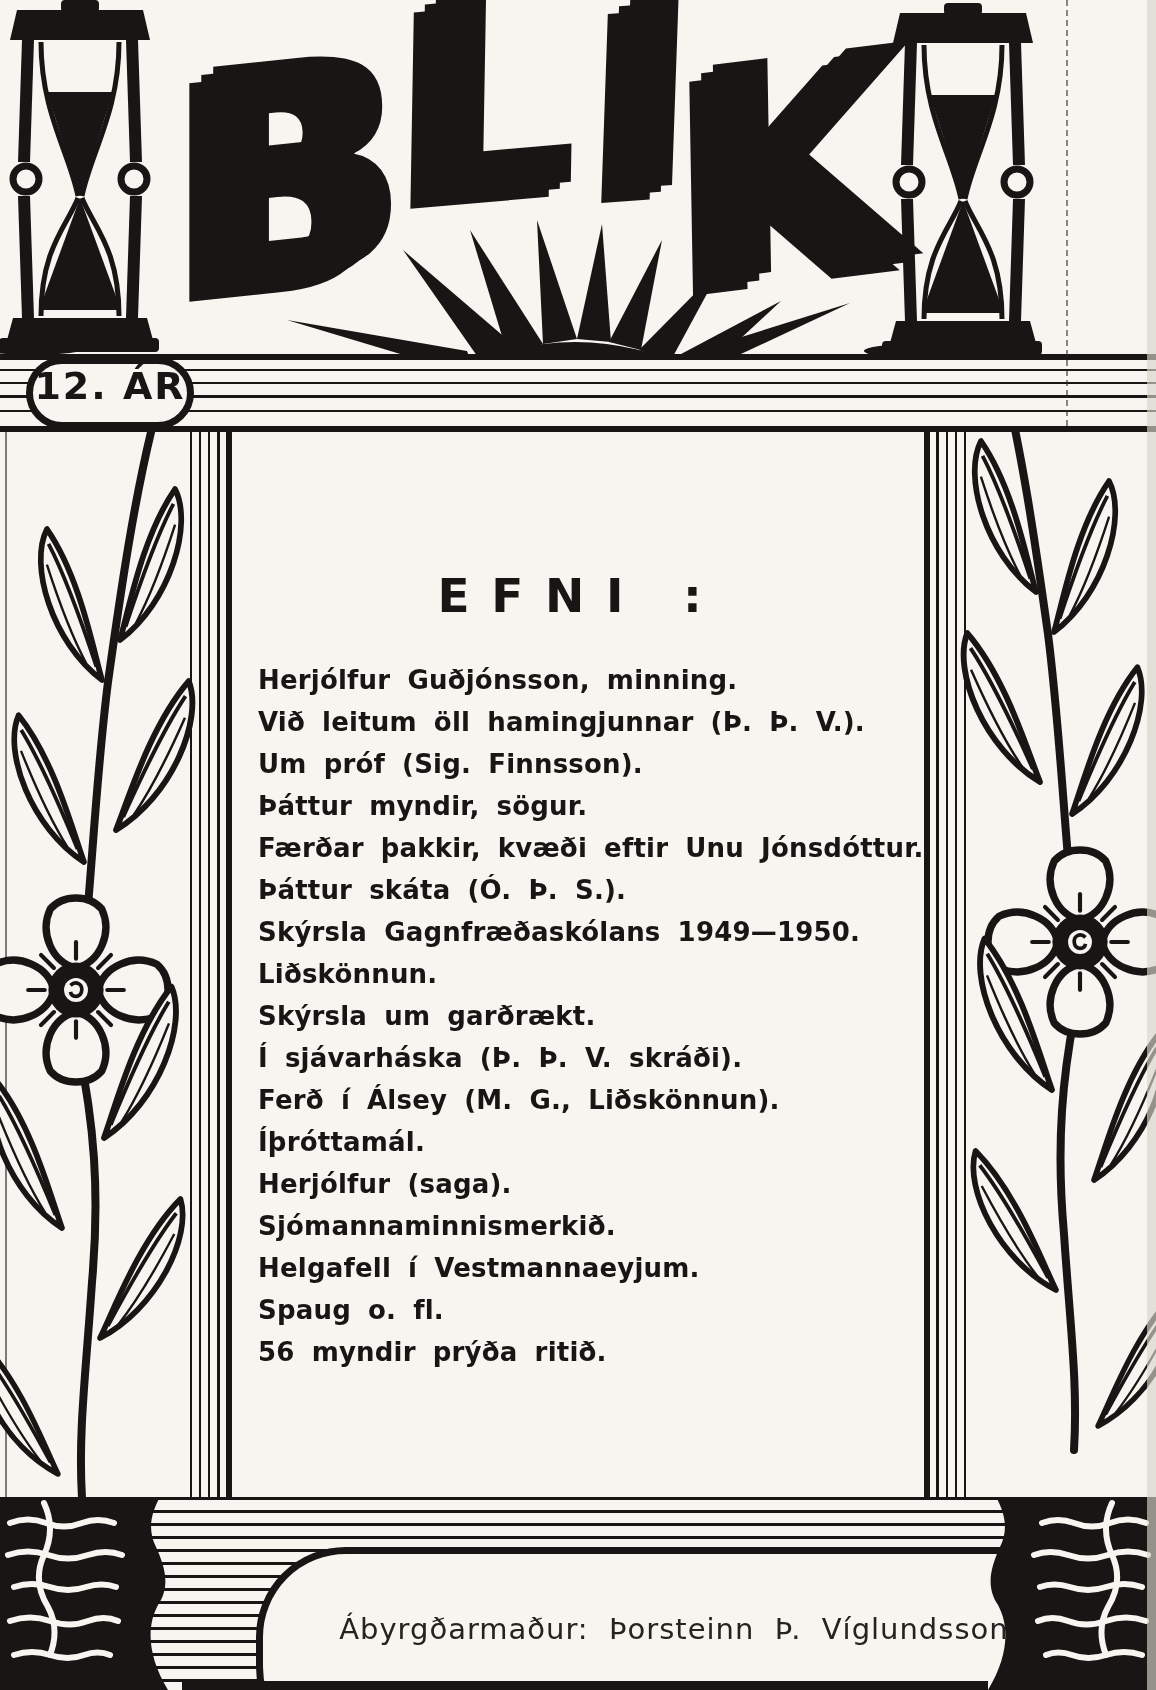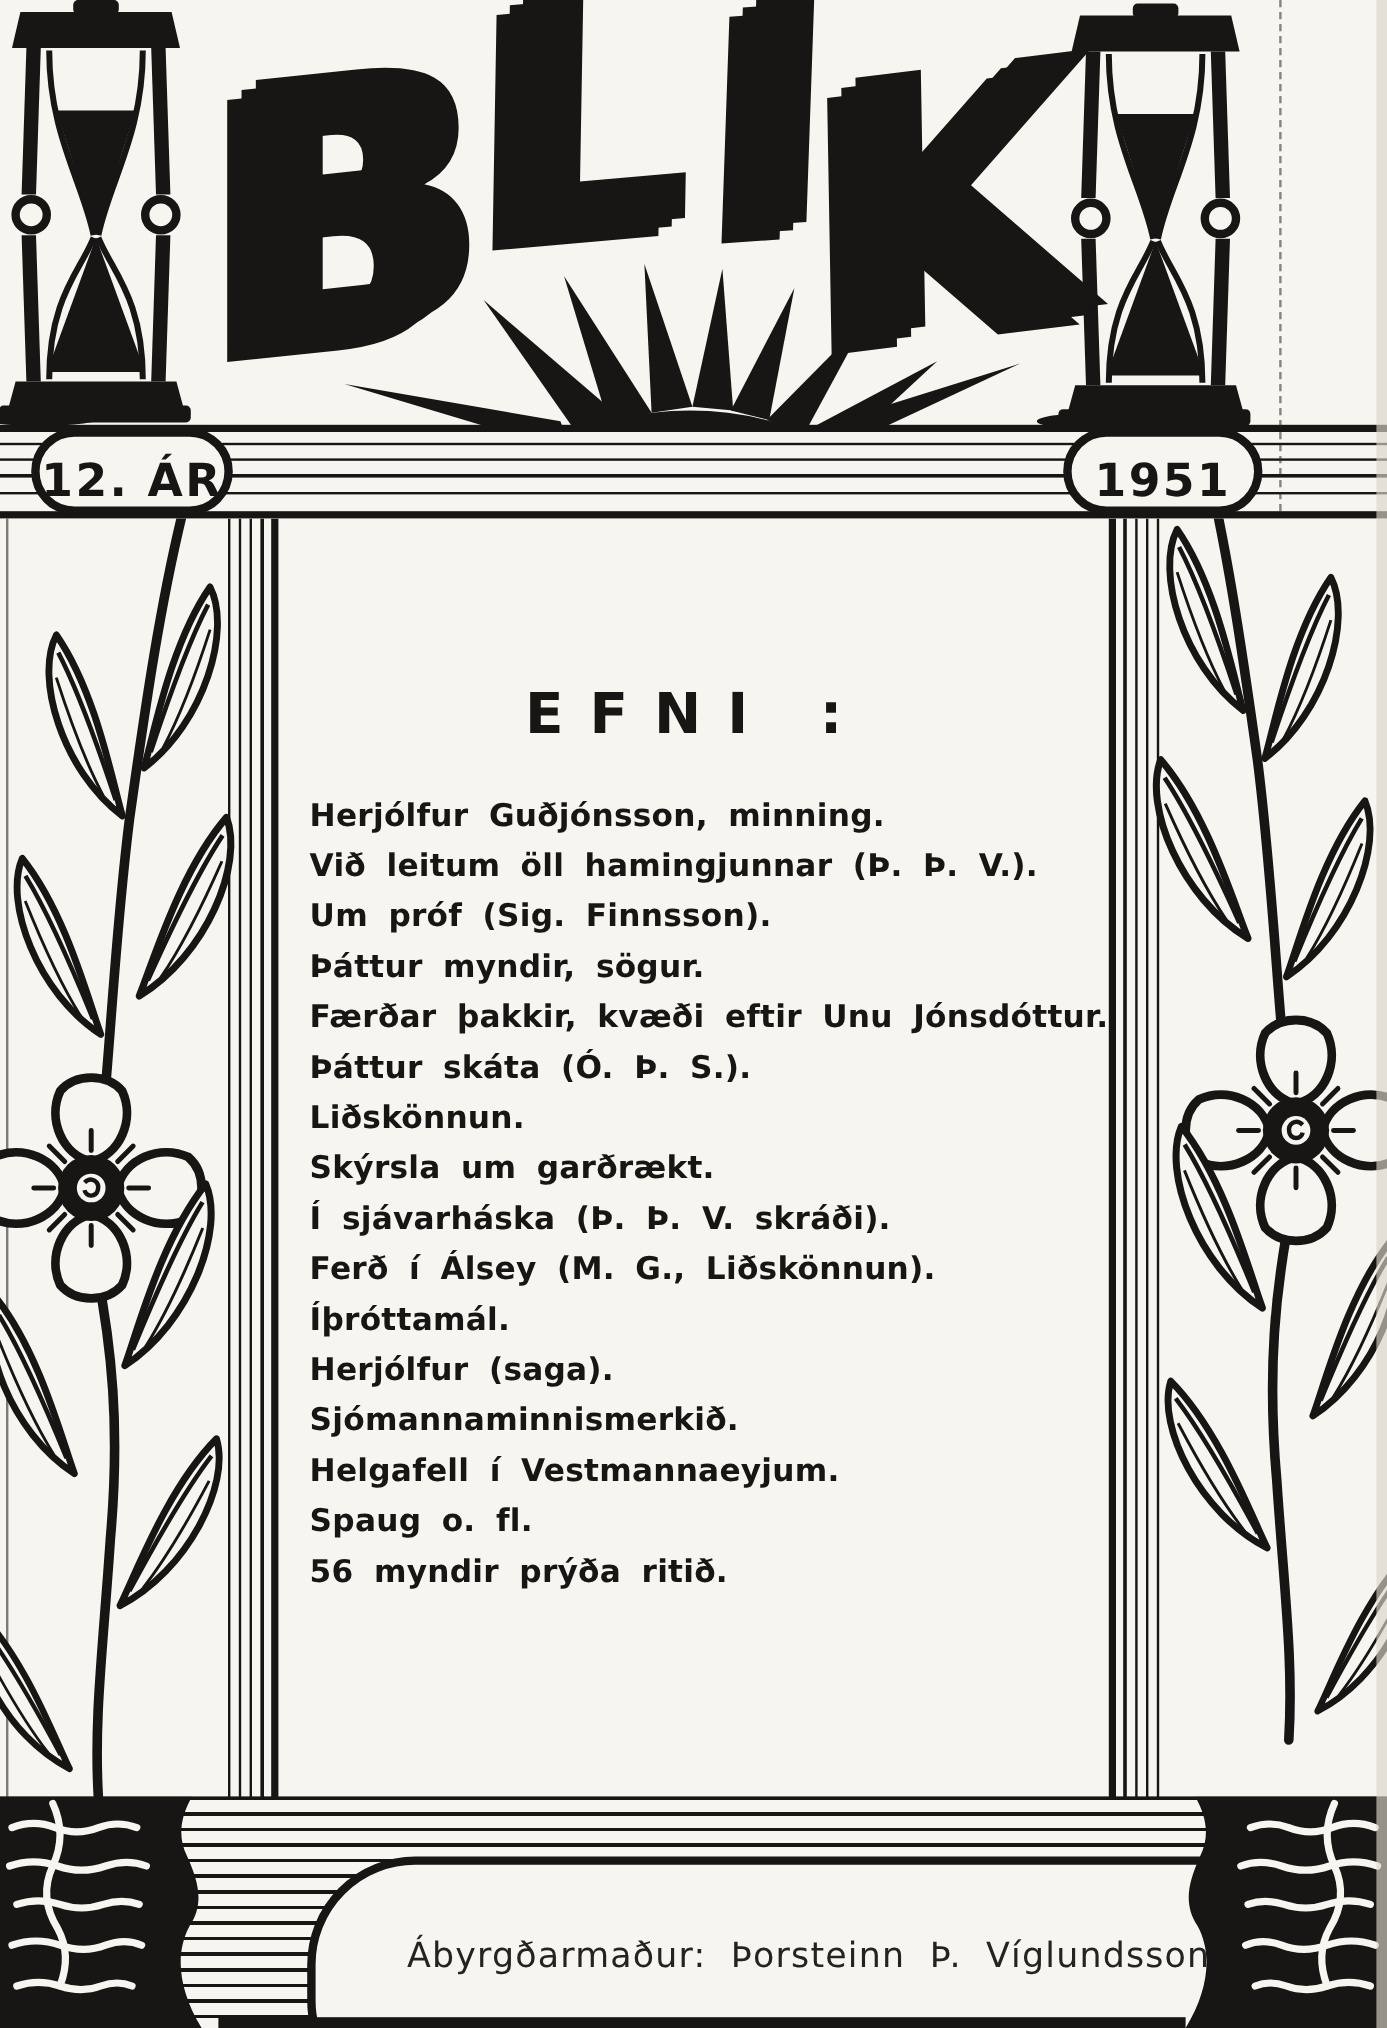--- a/index.html
+++ b/index.html
@@ -19,21 +19,21 @@
   .fsK{font-size:292px;}
   
   .band{position:absolute;top:354px;left:0;width:1156px;height:78px;}
   .band .edge{position:absolute;left:0;width:100%;background:#171614;}
   .band .e-top{top:0;height:6px;}
   .band .e-bot{bottom:0;height:6px;}
   .band .line{position:absolute;left:0;width:100%;background:#171614;height:2px;}
   .pill{
     position:absolute;top:3px;height:72px;box-sizing:border-box;
     border:7px solid #171614;border-radius:38px;background:#f7f5f0;
-    display:flex;align-items:flex-end;justify-content:center;
+    display:flex;align-items:flex-start;justify-content:center;
     font-weight:bold;font-size:38px;letter-spacing:2px;z-index:2;
   }
   .pill-left{left:26px;width:168px;}
   .pill-right{left:886px;width:166px;}
   
   .deco-left{position:absolute;left:0;top:432px;}
   .deco-right{position:absolute;left:898px;top:432px;}
   
   .content{position:absolute;left:258px;top:568px;width:645px;}
   .toc-heading{
@@ -142,23 +142,20 @@
   <div class="band">
     <div class="edge e-top"></div>
     <div class="line" style="top:15px"></div>
     <div class="line" style="top:28px"></div>
     <div class="line" style="top:41px;height:3px"></div>
     <div class="line" style="top:56px"></div>
     <div class="edge e-bot"></div>
     <div class="pill pill-left">
       <span>12. ÁR</span>
     </div>
-    <div class="pill pill-right">
-      <span>1951</span>
-    </div>
   </div>
 
   <svg class="deco-left" width="235" height="1066" viewBox="0 0 235 1066">
     <defs>
       <g id="leaf">
         <path d="M0,0 C28,-16 92,-62 152,-74 C140,-34 66,8 0,0 Z" fill="#f7f5f0" stroke="#171614" stroke-width="6" stroke-linejoin="round"></path>
         <path d="M14,-6 C52,-26 104,-52 140,-64" fill="none" stroke="#171614" stroke-width="4"></path>
         <path d="M24,-1 C58,-12 98,-32 126,-47" fill="none" stroke="#171614" stroke-width="2.5"></path>
       </g>
       <g id="flower">
@@ -225,20 +222,21 @@
 
   <div class="content">
     <h1 class="toc-heading">EFNI :</h1>
     <div class="toc-list">
         <div class="toc-item">Herjólfur Guðjónsson, minning.</div>
         <div class="toc-item">Við leitum öll hamingjunnar (Þ. Þ. V.).</div>
         <div class="toc-item">Um próf (Sig. Finnsson).</div>
         <div class="toc-item">Þáttur myndir, sögur.</div>
         <div class="toc-item">Færðar þakkir, kvæði eftir Unu Jónsdóttur.</div>
         <div class="toc-item">Þáttur skáta (Ó. Þ. S.).</div>
+        <div class="toc-item">Skýrsla Gagnfræðaskólans 1949—1950.</div>
         <div class="toc-item">Liðskönnun.</div>
         <div class="toc-item">Skýrsla um garðrækt.</div>
         <div class="toc-item">Í sjávarháska (Þ. Þ. V. skráði).</div>
         <div class="toc-item">Ferð í Álsey (M. G., Liðskönnun).</div>
         <div class="toc-item">Íþróttamál.</div>
         <div class="toc-item">Herjólfur (saga).</div>
         <div class="toc-item">Sjómannaminnismerkið.</div>
         <div class="toc-item">Helgafell í Vestmannaeyjum.</div>
         <div class="toc-item">Spaug o. fl.</div>
         <div class="toc-item">56 myndir prýða ritið.</div>

